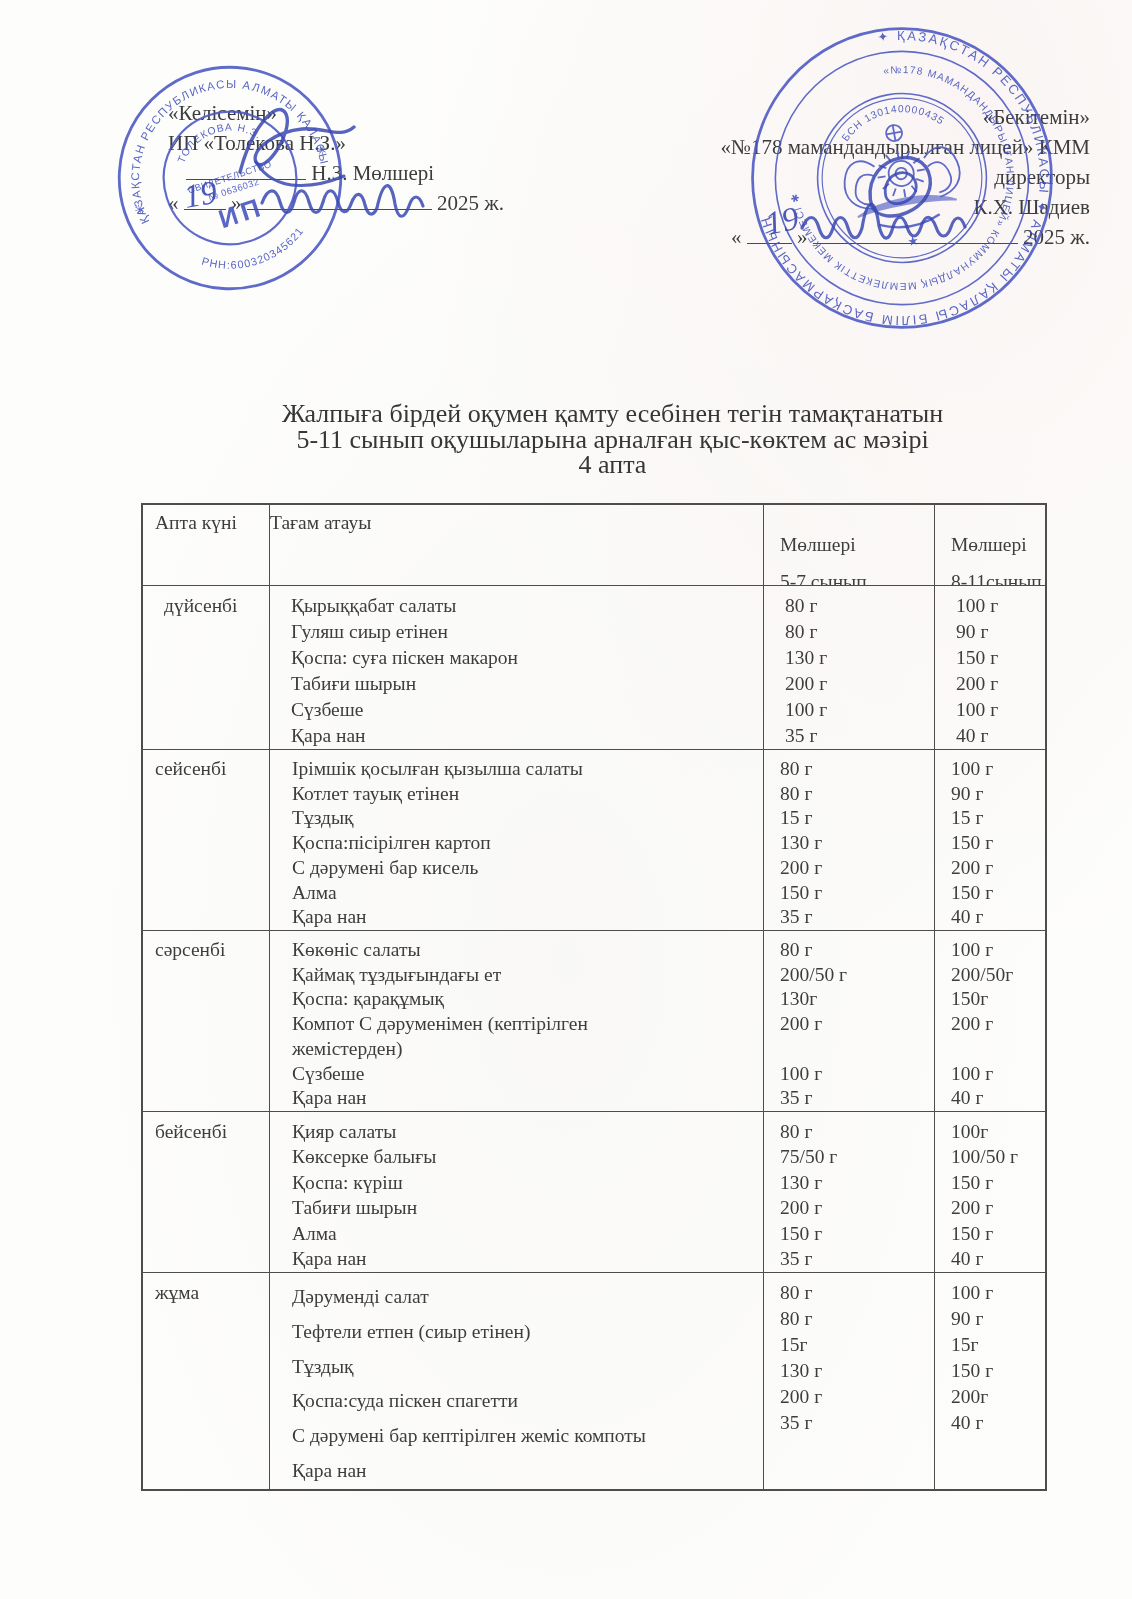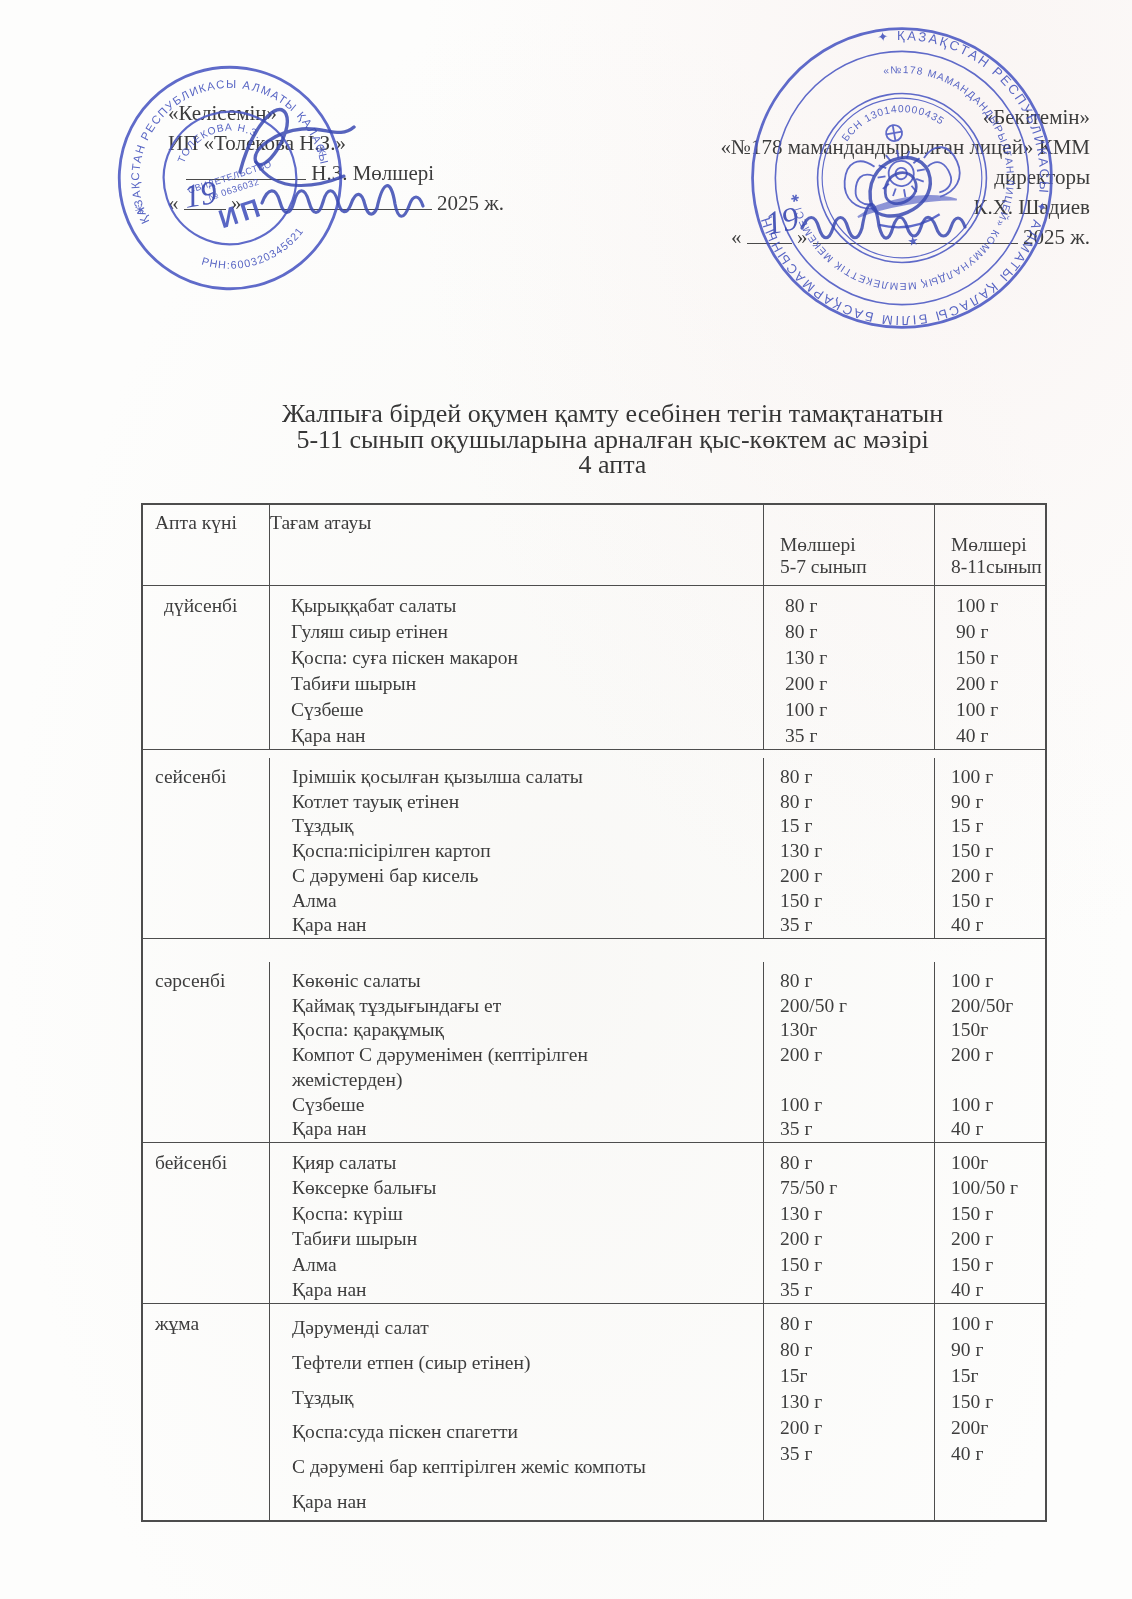--- a/index.html
+++ b/index.html
@@ -41,25 +41,25 @@
     border:2px solid #4d4d4d;box-sizing:border-box;font-size:19.5px;color:#3d3d3d;}
   .t-head,.t-row{display:grid;grid-template-columns:127px 494px 171px 1fr;box-sizing:border-box;}
   .t-row{border-top:1.5px solid #4d4d4d;}
   .cell{box-sizing:border-box;padding-top:7px;white-space:pre-line;overflow:hidden;}
   .cell-day{padding-left:12px;border-right:1.5px solid #4d4d4d;}
   .cell-dish{padding-left:22px;border-right:1.5px solid #4d4d4d;}
   .cell-q1{padding-left:16px;border-right:1.5px solid #4d4d4d;}
   .cell-q2{padding-left:16px;}
   .t-head{height:80px;}
   .t-head .cell-dish{text-align:left;padding-left:0;}
-  .qty-sub{display:block;}
+  .qty-sub{display:block;margin-top:15px;}
   .t-row .cell{line-height:26px;}
   .t-row:nth-child(2) .cell{min-height:161px;padding-left:21px;}
-  .t-row:nth-child(3) .cell{line-height:24.7px;min-height:180px;margin-top:8px;}
-  .t-row:nth-child(4) .cell{line-height:24.7px;min-height:180px;margin-top:23px;}
+  .t-row:nth-child(3) .cell{line-height:24.7px;min-height:180px;}
+  .t-row:nth-child(4) .cell{line-height:24.7px;min-height:180px;}
   .t-row:nth-child(5) .cell{line-height:25.4px;min-height:160px;}
   .t-row:nth-child(6) .cell{min-height:213px;}
   .t-row:nth-child(6) .cell-dish{line-height:34.8px;}
 </style>
 </head>
 <body>
 
 <div class="page">
 
   <div class="approve approve-left">

